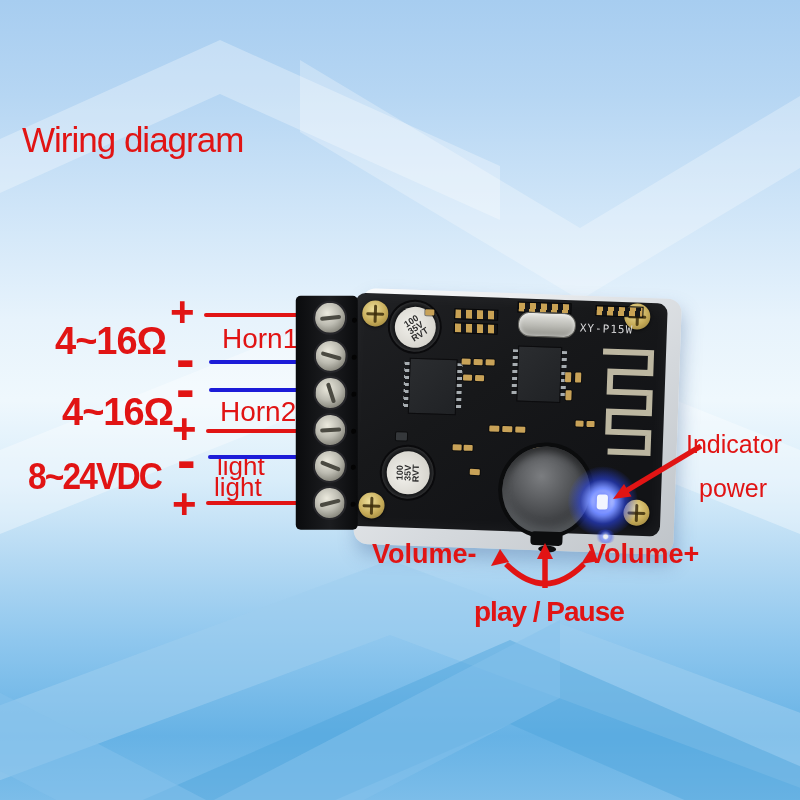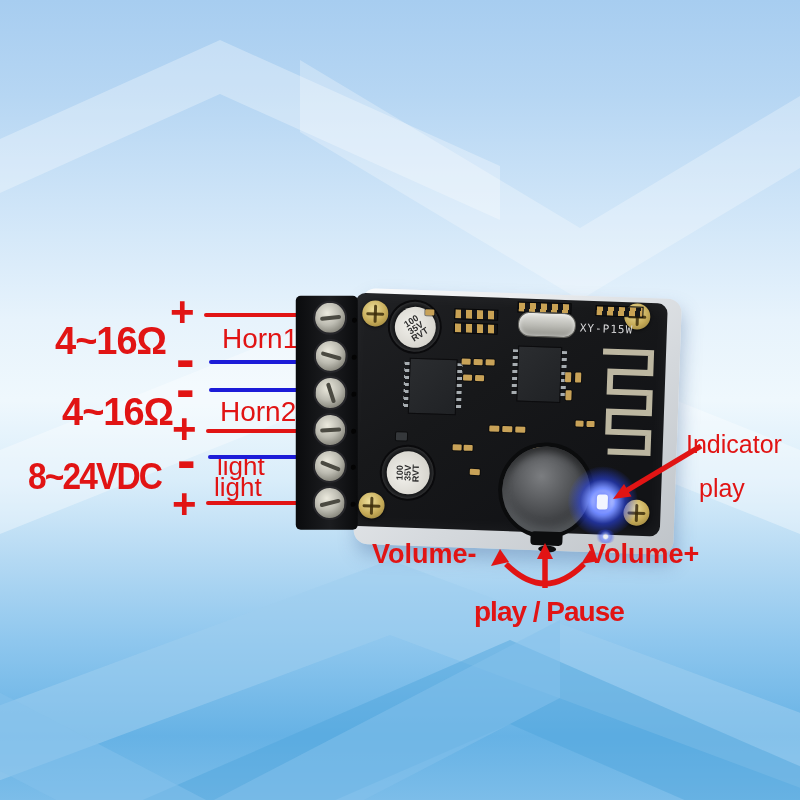--- a/index.html
+++ b/index.html
@@ -87,20 +87,21 @@
 
 <div class="scene">
 
   <div class="chev up" style="left:-60px;top:40px;width:560px;height:180px;background:#ffffff;opacity:.30"></div>
   <div class="chev down" style="left:300px;top:60px;width:560px;height:240px;background:#ffffff;opacity:.28"></div>
   <div class="chev up" style="left:-90px;top:290px;width:980px;height:280px;background:#ffffff;opacity:.35"></div>
   <div class="chev up" style="left:-80px;top:560px;width:940px;height:250px;background:#9fcdef;opacity:.55"></div>
   <div class="chev up" style="left:60px;top:640px;width:900px;height:280px;background:#4da3dc;opacity:.45"></div>
   <div class="chev down" style="left:-140px;top:620px;width:700px;height:260px;background:#85c2ec;opacity:.5"></div>
 
+  <div class="lbl" style="left:22px;top:122px;font-size:35px;letter-spacing:-1px;">Wiring diagram</div>
 
   <div class="lbl" style="left:55px;top:322px;font-size:38px;font-weight:600;letter-spacing:-1px;">4~16Ω</div>
   <div class="lbl" style="left:222px;top:325px;font-size:28px;font-weight:500;">Horn1</div>
   <div class="lbl" style="left:62px;top:393px;font-size:38px;font-weight:600;letter-spacing:-1px;">4~16Ω</div>
   <div class="lbl" style="left:220px;top:398px;font-size:28px;font-weight:500;">Horn2</div>
   <div class="lbl" style="left:28px;top:459px;font-size:36px;font-weight:600;letter-spacing:-2px;transform:scaleX(.93);transform-origin:left center;">8~24VDC</div>
   <div class="lbl" style="left:217px;top:453px;font-size:26px;font-weight:500;">light</div>
   <div class="lbl" style="left:214px;top:474px;font-size:26px;font-weight:500;">light</div>
 
   <div class="sign" style="left:170px;top:291px;font-size:42px;">+</div>
@@ -222,21 +223,21 @@
     <div class="knob" style="left:203px;top:147px;"></div>
     <div class="shaft" style="left:233px;top:232px;width:32px;height:14px;"></div>
     <div class="shaft" style="left:241px;top:246px;width:18px;height:7px;border-radius:50%;"></div>
 
     <div class="glow" style="left:269px;top:165px;width:70px;height:70px;"></div>
     <div class="ledcore" style="left:298px;top:193px;"></div>
     <div class="glow" style="left:297px;top:228px;width:22px;height:14px;opacity:.75;"></div>
   </div>
 
   <div class="lbl" style="left:686px;top:432px;font-size:25px;font-weight:500;">Indicator</div>
-  <div class="lbl" style="left:699px;top:476px;font-size:25px;font-weight:500;">play</div>
+  <div class="lbl" style="left:699px;top:476px;font-size:25px;font-weight:500;">power</div>
 
   <div class="lbl" style="left:372px;top:541px;font-size:27px;font-weight:600;text-align:right;">Volume-</div>
   <div class="lbl" style="left:474px;top:598px;font-size:28px;font-weight:600;letter-spacing:-1px;">play / Pause</div>
   <div class="lbl" style="left:588px;top:541px;font-size:27px;font-weight:600;">Volume+</div>
 
   <svg class="overlay" width="800" height="800" viewBox="0 0 800 800">
 
     <g>
       <line x1="701" y1="446" x2="626" y2="491" stroke="#e11414" stroke-width="5.5"></line>
       <polygon points="613,499 624,484 631.5,496.5" fill="#e11414"></polygon>

